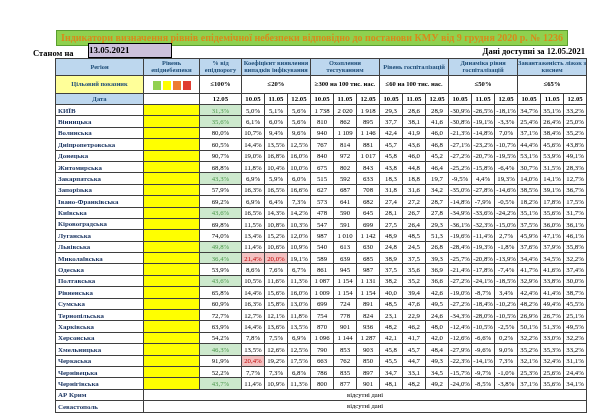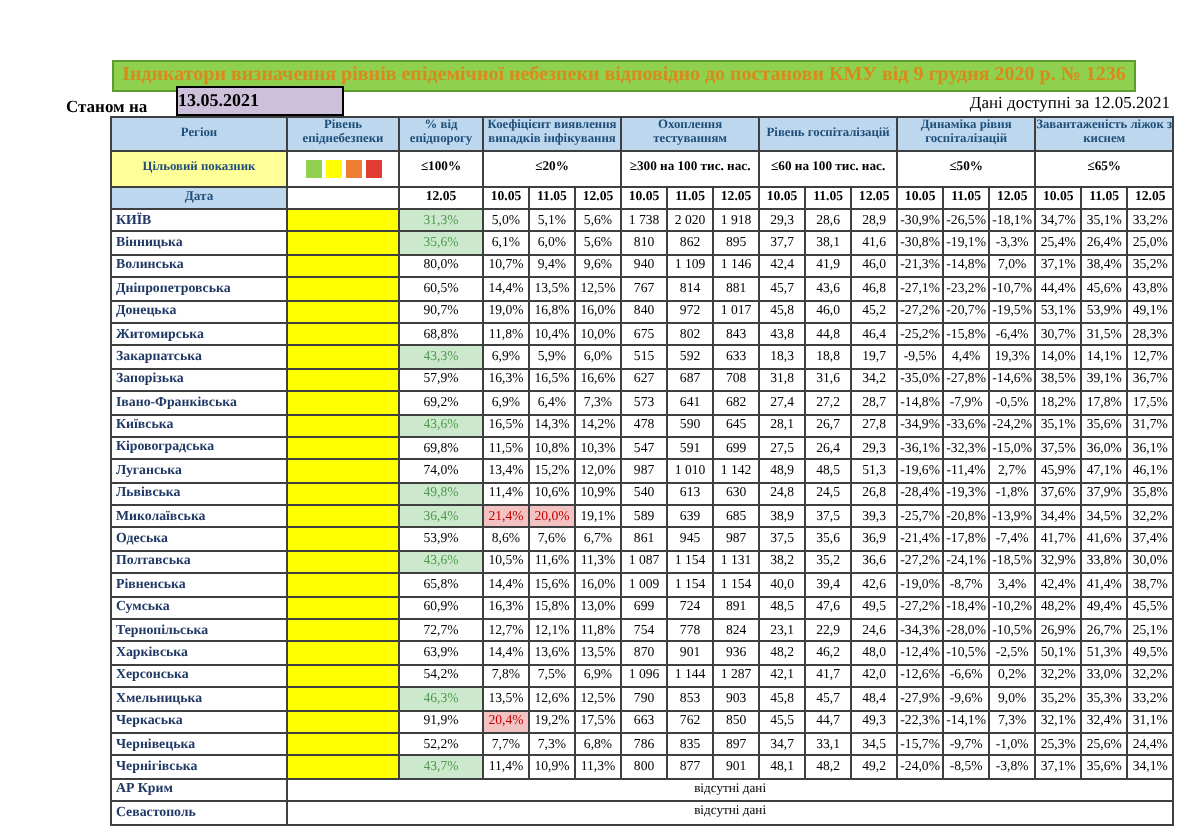--- a/index.html
+++ b/index.html
@@ -2,21 +2,21 @@
 <html><head>
 <meta charset="utf-8">
 <style>
   html,body{margin:0;padding:0;}
   body{width:600px;height:420px;background:#ffffff;font-family:"Liberation Serif",serif;color:#000;overflow:hidden;}
   .page{position:relative;width:600px;height:420px;background:#fff;}
   .title{position:absolute;top:27px;left:0;width:600px;text-align:center;}
   .title-hl{display:inline-block;background:#8fd14f;border:1px solid #5a9e2f;color:#d98a1a;font-weight:bold;font-size:10px;padding:1px 4px;line-height:1.2;margin-left:24px;}
   .meta-asof{position:absolute;top:48px;left:33px;font-weight:bold;font-size:8.5px;}
   .asof-box{position:absolute;top:43px;left:88px;width:82px;height:13px;background:#ccc0da;border:1.5px solid #000;font-weight:bold;font-size:9px;line-height:13px;}
-  .meta-avail{position:absolute;top:46px;right:15px;font-weight:normal;font-size:8.5px;text-align:right;}
+  .meta-avail{position:absolute;top:46px;right:15px;font-weight:bold;font-size:8.5px;text-align:right;}
   table{position:absolute;top:58px;left:55px;width:531px;border-collapse:collapse;table-layout:fixed;border:1.5px solid #000;}
   td,th{border:1px solid #3f3f3f;padding:0;margin:0;overflow:hidden;line-height:1.05;vertical-align:middle;text-align:center;font-weight:normal;}
   thead th{background:#bdd7ee;color:#1f4e79;font-weight:bold;font-size:6.4px;}
   .target-cell{background:#ffff99;color:#1f4e79;font-weight:bold;font-size:6.4px;}
   .squares-cell{background:#fff;}
   .sq{display:inline-block;width:8px;height:9px;margin:0 1px;vertical-align:middle;}
   .thresh{background:#fff;color:#000;font-weight:bold;font-size:6.6px;}
   .date-lbl{background:#bdd7ee;color:#1f4e79;font-weight:bold;font-size:6.6px;}
   .date-val{background:#fff;color:#000;font-weight:bold;font-size:6.8px;}
   .rowA{height:17px;}

